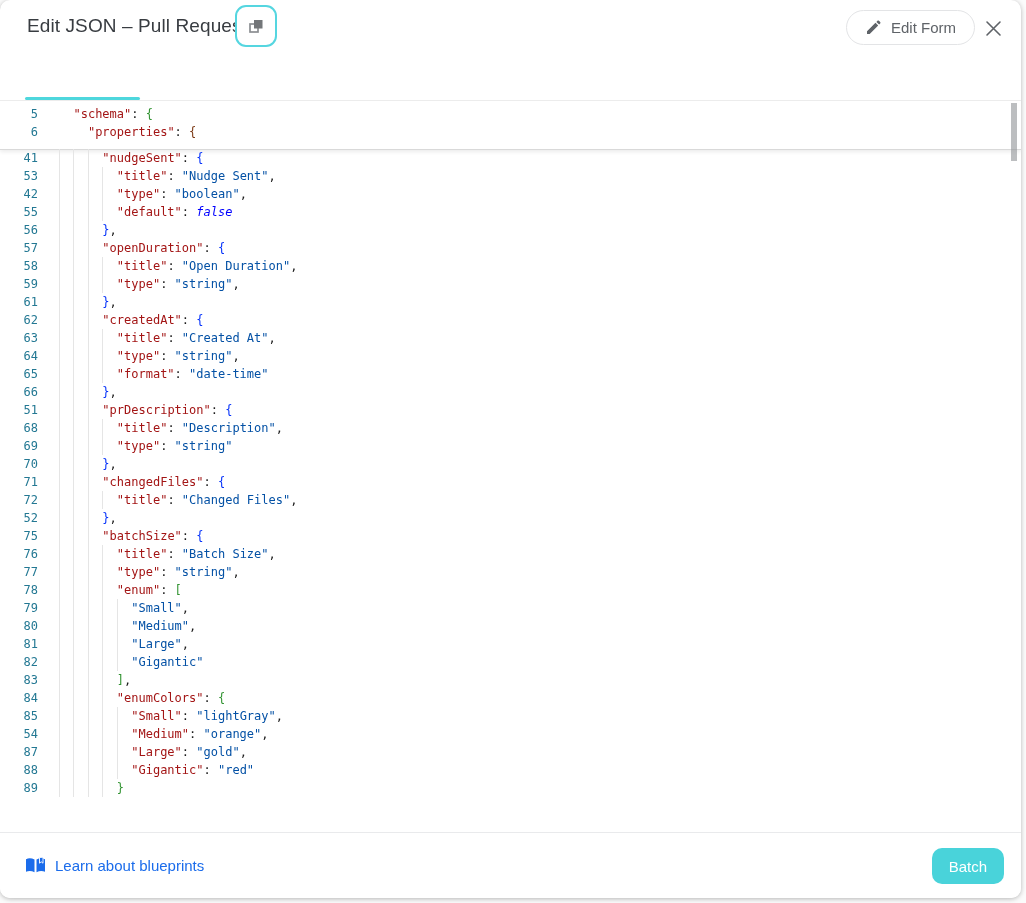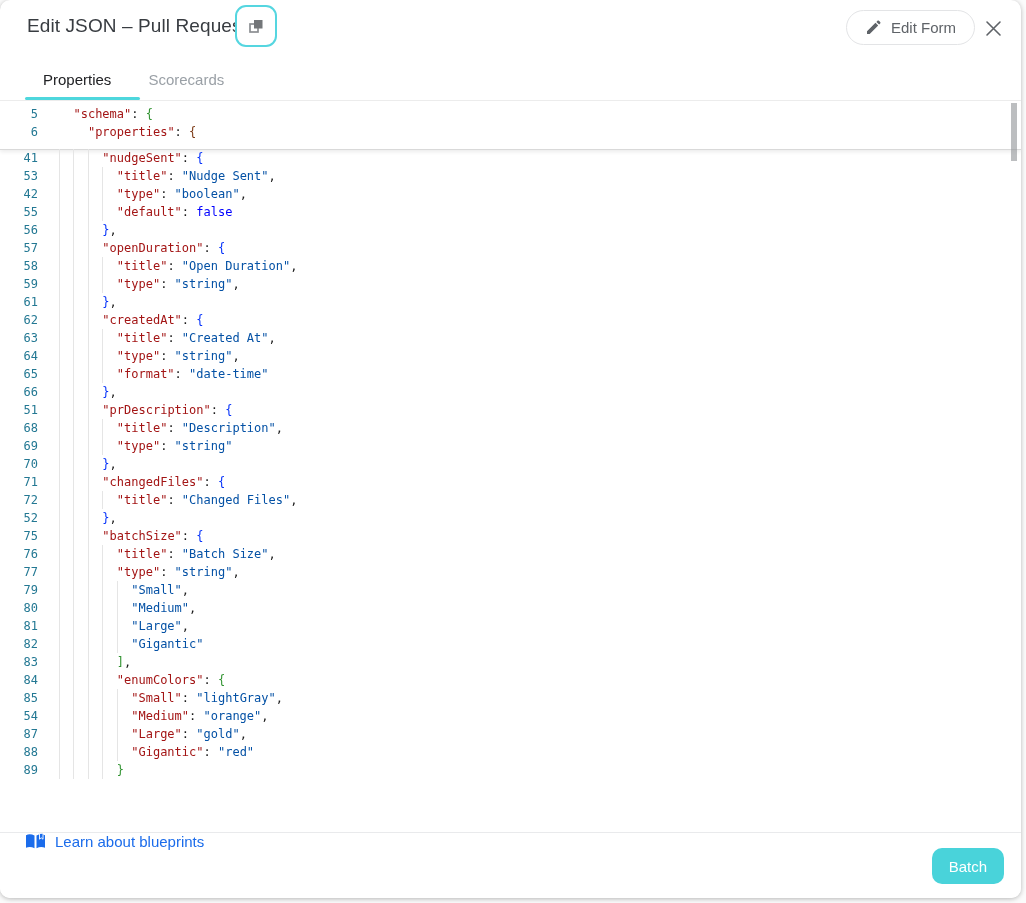--- a/index.html
+++ b/index.html
@@ -30,21 +30,21 @@
           box-shadow:0 1px 0 #d9d9d9,0 3px 4px rgba(0,0,0,.08);}
   .codebody{position:relative;}
   .cl{display:flex;height:18px;line-height:18px;font-family:"DejaVu Sans Mono",monospace;font-size:12px;}
   .ln{flex:0 0 38px;text-align:right;color:#237893;user-select:none;}
   .ct{position:relative;margin-left:21px;white-space:pre;color:#1b1b1b;}
   .ig{position:absolute;top:0;bottom:0;width:0;border-left:1px solid #e5e5e5;}
   .vthumb{position:absolute;right:4px;top:2px;width:6px;height:58px;background:#8f9296;opacity:.6;}
 
   
   .ftr{position:absolute;left:0;right:0;bottom:0;height:65px;border-top:1px solid #e9eaec;background:#fff;}
-  .learn{position:absolute;left:25px;top:0;height:100%;display:flex;align-items:flex-start;gap:9px;
+  .learn{position:absolute;left:25px;top:0;height:100%;display:flex;align-items:center;gap:9px;
          color:#1b6ceb;font-size:15px;text-decoration:none;cursor:pointer;}
   .save{position:absolute;right:17px;top:15px;height:36px;padding:0 17px;background:#49d3da;color:#fff;
         border:none;border-radius:10px;font-size:15px;cursor:pointer;}
 </style>
 </head>
 <body>
 
 <div class="card">
 
   <div class="hdr">
@@ -61,24 +61,20 @@
       </svg>
       <span>Edit Form</span>
     </button>
     <button class="close">
       <svg width="17" height="17" viewBox="0 0 17 17">
         <path d="M2 2 L15 15 M15 2 L2 15" stroke="#5f6368" stroke-width="1.6" stroke-linecap="round"></path>
       </svg>
     </button>
   </div>
 
-  <div class="tabs" id="tabs">
-      <div class="tab active">Properties</div>
-      <div class="tab">Scorecards</div>
-    </div>
   <div class="tab-underline"></div>
 
   <div class="editor">
     <div class="sticky" id="sticky-lines">
         <div class="cl">
           <span class="ln">5</span>
           <span class="ct"><span style="color: rgb(27, 27, 27);">  </span><span style="color: rgb(163, 21, 21);">"schema"</span><span style="color: rgb(27, 27, 27);">: </span><span style="color: rgb(49, 147, 49);">{</span></span>
         </div>
         <div class="cl">
           <span class="ln">6</span>
@@ -93,21 +89,21 @@
         <div class="cl">
           <span class="ln">53</span>
           <span class="ct"><i class="ig" style="left: 0ch;"></i><i class="ig" style="left: 2ch;"></i><i class="ig" style="left: 4ch;"></i><i class="ig" style="left: 6ch;"></i><span style="color: rgb(27, 27, 27);">        </span><span style="color: rgb(163, 21, 21);">"title"</span><span style="color: rgb(27, 27, 27);">: </span><span style="color: rgb(4, 81, 165);">"Nudge Sent"</span><span style="color: rgb(27, 27, 27);">,</span></span>
         </div>
         <div class="cl">
           <span class="ln">42</span>
           <span class="ct"><i class="ig" style="left: 0ch;"></i><i class="ig" style="left: 2ch;"></i><i class="ig" style="left: 4ch;"></i><i class="ig" style="left: 6ch;"></i><span style="color: rgb(27, 27, 27);">        </span><span style="color: rgb(163, 21, 21);">"type"</span><span style="color: rgb(27, 27, 27);">: </span><span style="color: rgb(4, 81, 165);">"boolean"</span><span style="color: rgb(27, 27, 27);">,</span></span>
         </div>
         <div class="cl">
           <span class="ln">55</span>
-          <span class="ct"><i class="ig" style="left: 0ch;"></i><i class="ig" style="left: 2ch;"></i><i class="ig" style="left: 4ch;"></i><i class="ig" style="left: 6ch;"></i><span style="color: rgb(27, 27, 27);">        </span><span style="color: rgb(163, 21, 21);">"default"</span><span style="color: rgb(27, 27, 27);">: </span><span style="color: rgb(0, 0, 255);">false</span></span>
+          <span class="ct"><i class="ig" style="left: 0ch;"></i><i class="ig" style="left: 2ch;"></i><i class="ig" style="left: 4ch;"></i><i class="ig" style="left: 6ch;"></i><span style="color: rgb(27, 27, 27);">        </span><span style="color: rgb(163, 21, 21);">"default"</span><span style="color: rgb(27, 27, 27);">: </span><span style="color: rgb(0, 0, 255); font-style: italic;">false</span></span>
         </div>
         <div class="cl">
           <span class="ln">56</span>
           <span class="ct"><i class="ig" style="left: 0ch;"></i><i class="ig" style="left: 2ch;"></i><i class="ig" style="left: 4ch;"></i><span style="color: rgb(27, 27, 27);">      </span><span style="color: rgb(4, 49, 250);">}</span><span style="color: rgb(27, 27, 27);">,</span></span>
         </div>
         <div class="cl">
           <span class="ln">57</span>
           <span class="ct"><i class="ig" style="left: 0ch;"></i><i class="ig" style="left: 2ch;"></i><i class="ig" style="left: 4ch;"></i><span style="color: rgb(27, 27, 27);">      </span><span style="color: rgb(163, 21, 21);">"openDuration"</span><span style="color: rgb(27, 27, 27);">: </span><span style="color: rgb(4, 49, 250);">{</span></span>
         </div>
         <div class="cl">
@@ -174,20 +170,24 @@
           <span class="ln">75</span>
           <span class="ct"><i class="ig" style="left: 0ch;"></i><i class="ig" style="left: 2ch;"></i><i class="ig" style="left: 4ch;"></i><span style="color: rgb(27, 27, 27);">      </span><span style="color: rgb(163, 21, 21);">"batchSize"</span><span style="color: rgb(27, 27, 27);">: </span><span style="color: rgb(4, 49, 250);">{</span></span>
         </div>
         <div class="cl">
           <span class="ln">76</span>
           <span class="ct"><i class="ig" style="left: 0ch;"></i><i class="ig" style="left: 2ch;"></i><i class="ig" style="left: 4ch;"></i><i class="ig" style="left: 6ch;"></i><span style="color: rgb(27, 27, 27);">        </span><span style="color: rgb(163, 21, 21);">"title"</span><span style="color: rgb(27, 27, 27);">: </span><span style="color: rgb(4, 81, 165);">"Batch Size"</span><span style="color: rgb(27, 27, 27);">,</span></span>
         </div>
         <div class="cl">
           <span class="ln">77</span>
           <span class="ct"><i class="ig" style="left: 0ch;"></i><i class="ig" style="left: 2ch;"></i><i class="ig" style="left: 4ch;"></i><i class="ig" style="left: 6ch;"></i><span style="color: rgb(27, 27, 27);">        </span><span style="color: rgb(163, 21, 21);">"type"</span><span style="color: rgb(27, 27, 27);">: </span><span style="color: rgb(4, 81, 165);">"string"</span><span style="color: rgb(27, 27, 27);">,</span></span>
+        </div>
+        <div class="cl">
+          <span class="ln">78</span>
+          <span class="ct"><i class="ig" style="left: 0ch;"></i><i class="ig" style="left: 2ch;"></i><i class="ig" style="left: 4ch;"></i><i class="ig" style="left: 6ch;"></i><span style="color: rgb(27, 27, 27);">        </span><span style="color: rgb(163, 21, 21);">"enum"</span><span style="color: rgb(27, 27, 27);">: </span><span style="color: rgb(49, 147, 49);">[</span></span>
         </div>
         <div class="cl">
           <span class="ln">79</span>
           <span class="ct"><i class="ig" style="left: 0ch;"></i><i class="ig" style="left: 2ch;"></i><i class="ig" style="left: 4ch;"></i><i class="ig" style="left: 6ch;"></i><i class="ig" style="left: 8ch;"></i><span style="color: rgb(27, 27, 27);">          </span><span style="color: rgb(4, 81, 165);">"Small"</span><span style="color: rgb(27, 27, 27);">,</span></span>
         </div>
         <div class="cl">
           <span class="ln">80</span>
           <span class="ct"><i class="ig" style="left: 0ch;"></i><i class="ig" style="left: 2ch;"></i><i class="ig" style="left: 4ch;"></i><i class="ig" style="left: 6ch;"></i><i class="ig" style="left: 8ch;"></i><span style="color: rgb(27, 27, 27);">          </span><span style="color: rgb(4, 81, 165);">"Medium"</span><span style="color: rgb(27, 27, 27);">,</span></span>
         </div>
         <div class="cl">

